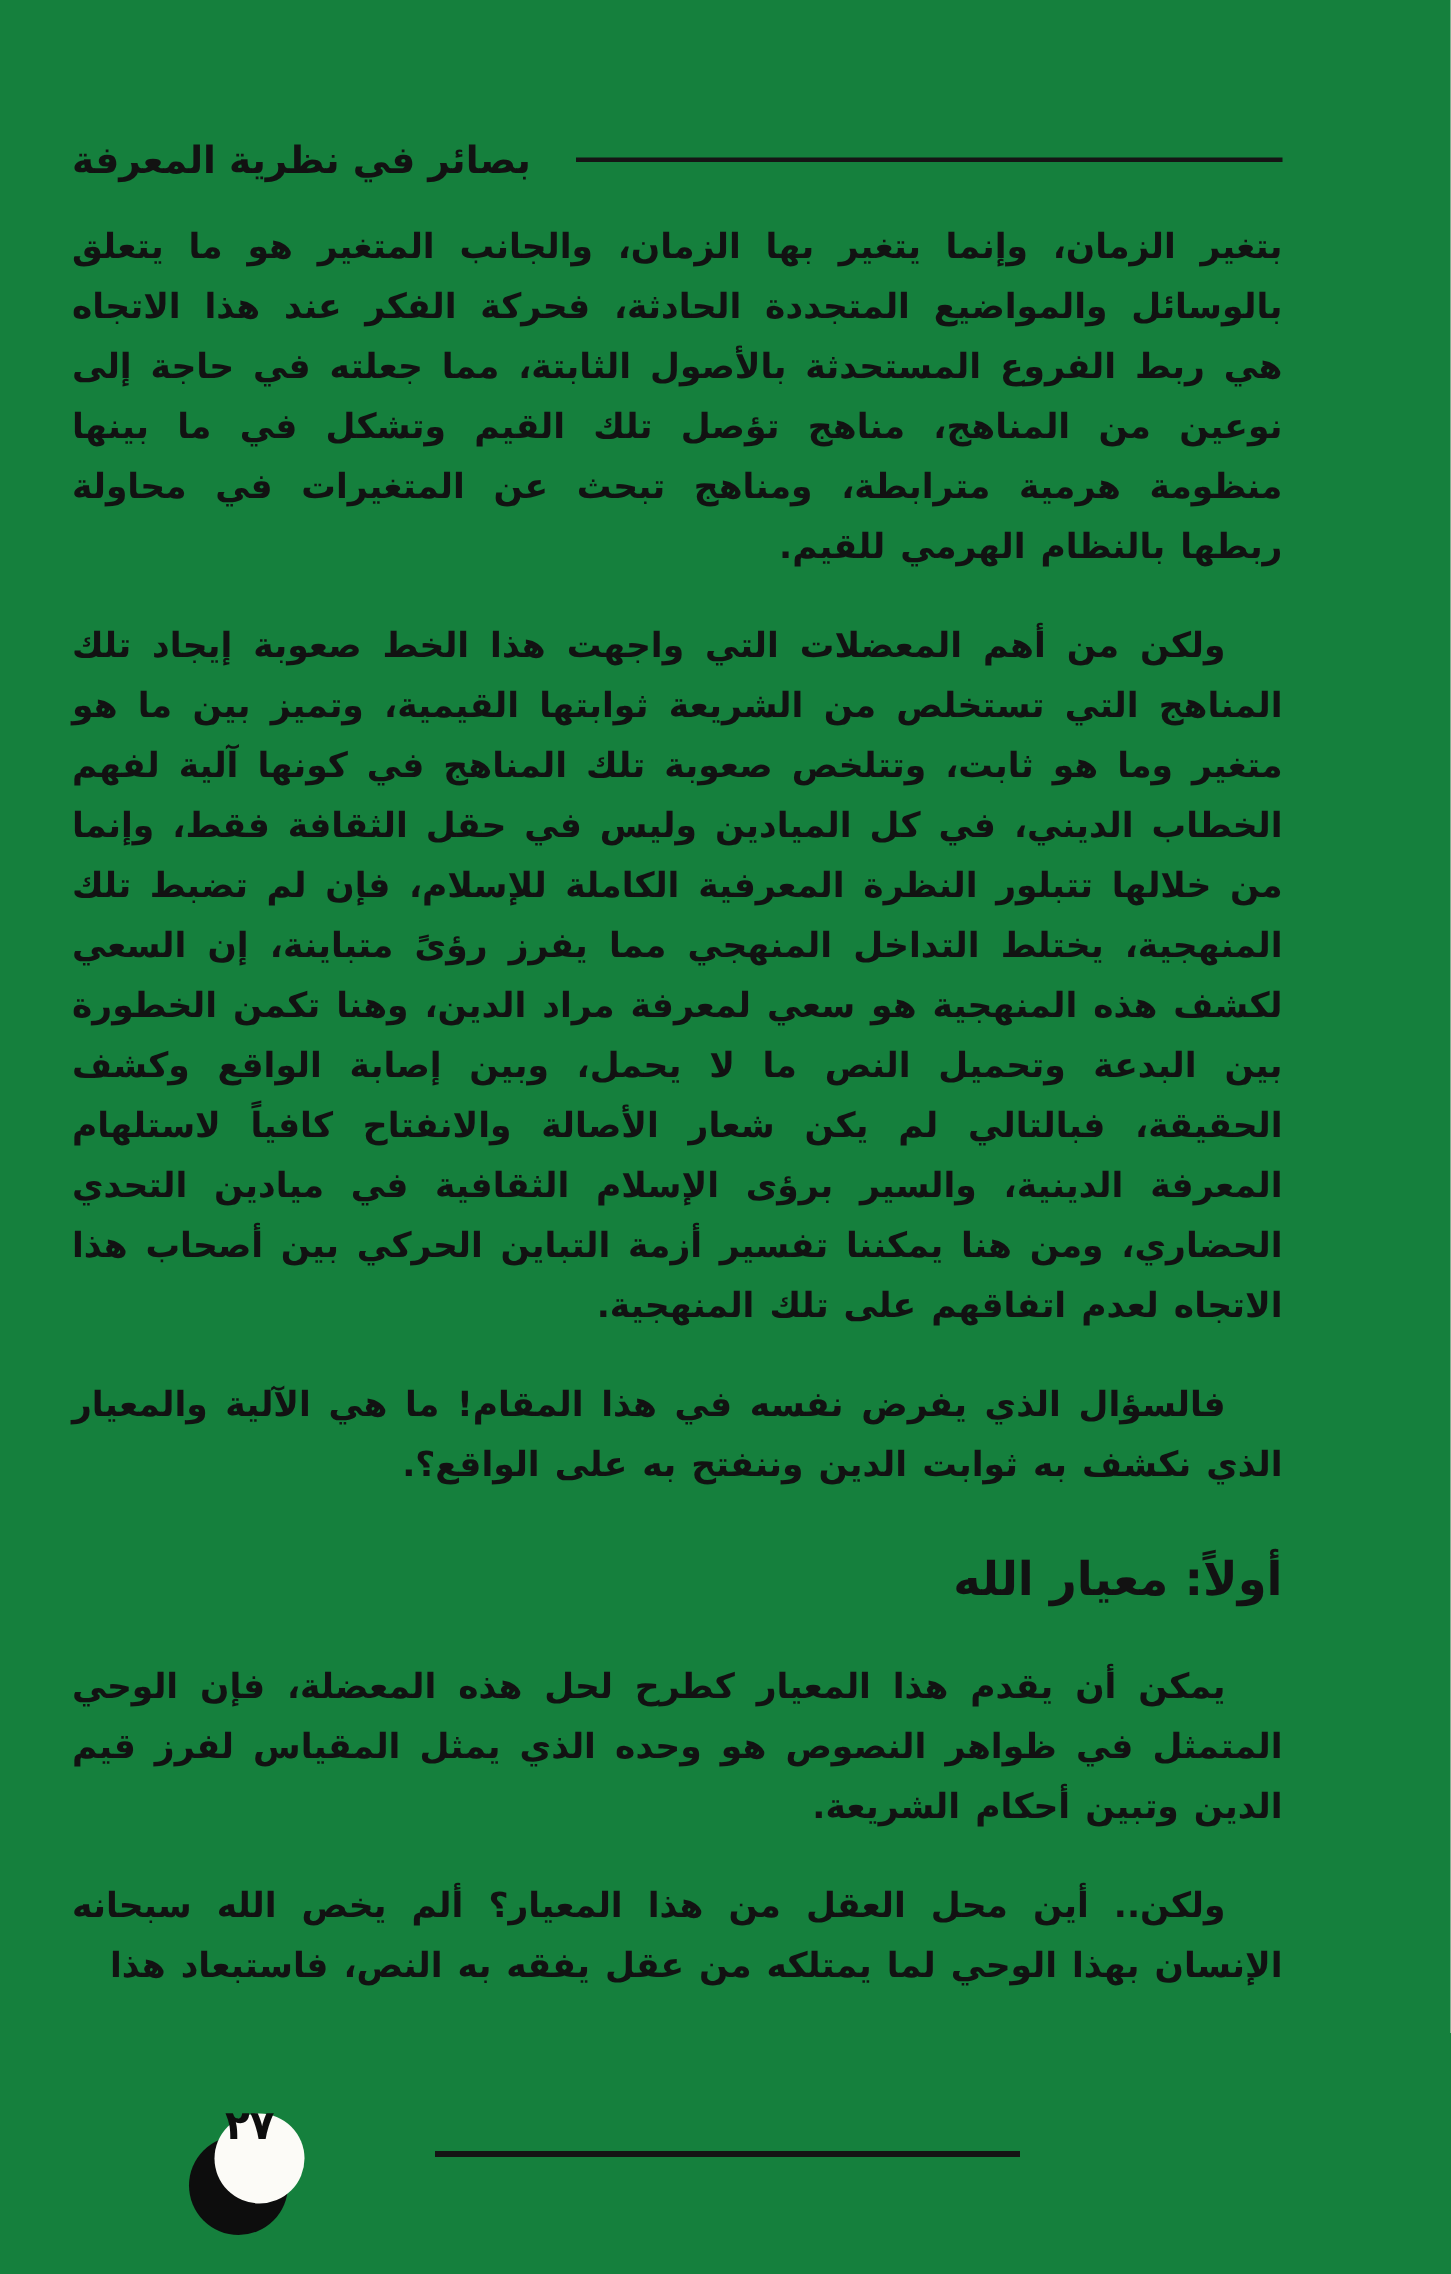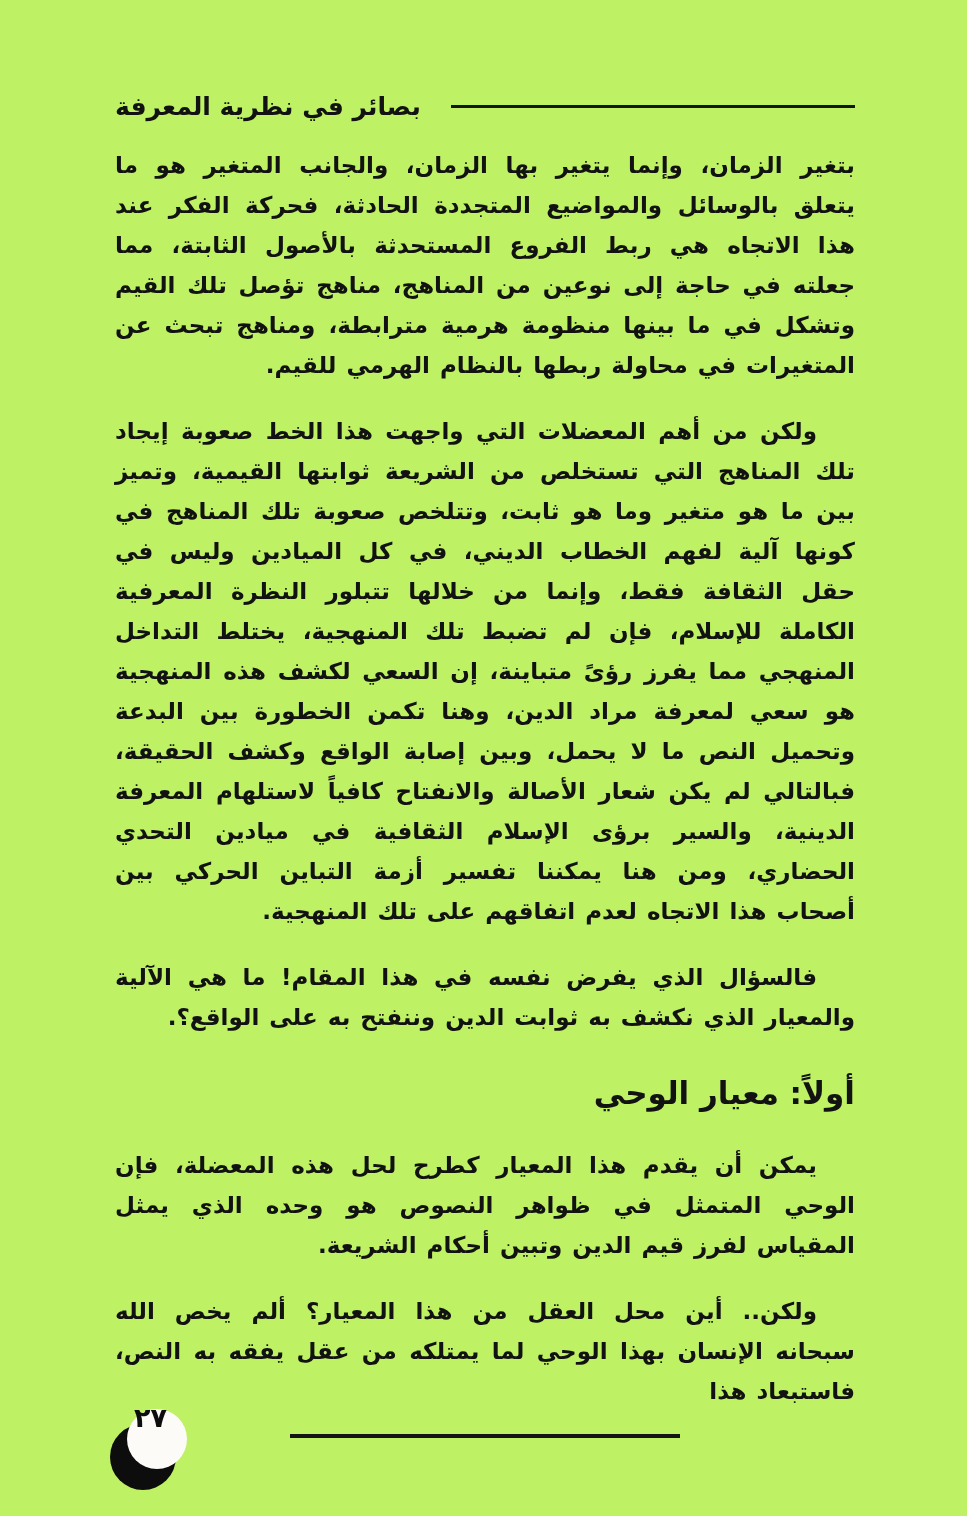--- a/index.html
+++ b/index.html
@@ -5,23 +5,23 @@
   html, body {
     margin: 0;
     padding: 0;
     background: #d9d9d6;
   }
   .page {
     position: relative;
     width: 967px;
     height: 1516px;
     margin: 0 auto;
-    background: #bef264;
+    background: #15803d;
     box-sizing: border-box;
-    padding: 92px 112px 0 115px;
+    padding: 92px 112px 0 48px;
     font-family: "DejaVu Sans", sans-serif;
     color: #121212;
     direction: rtl;
     overflow: hidden;
   }
   .page-header {
     display: flex;
     direction: ltr;          
     align-items: center;
     gap: 16px;
@@ -68,21 +68,21 @@
   .bottom-rule {
     position: absolute;
     left: 290px;
     top: 1434px;
     width: 390px;
     height: 4px;
     background: #141414;
   }
   .footer-mark {
     position: absolute;
-    left: 108px;
+    left: 124px;
     top: 1402px;
     width: 100px;
     height: 100px;
   }
   .crescent {
     position: absolute;
     left: 2px;
     top: 22px;
     width: 66px;
     height: 66px;
@@ -120,21 +120,21 @@
   </header>
 
   <main class="body-text">
     <p class="para no-indent">بتغير الزمان، وإنما يتغير بها الزمان، والجانب المتغير هو ما يتعلق بالوسائل والمواضيع المتجددة الحادثة، فحركة الفكر عند هذا الاتجاه هي ربط الفروع المستحدثة بالأصول الثابتة، مما جعلته في حاجة إلى نوعين من المناهج، مناهج تؤصل تلك القيم وتشكل في ما بينها منظومة هرمية مترابطة، ومناهج تبحث عن المتغيرات في محاولة ربطها بالنظام الهرمي للقيم.</p>
 
     <p class="para">ولكن من أهم المعضلات التي واجهت هذا الخط صعوبة إيجاد تلك المناهج التي تستخلص من الشريعة ثوابتها القيمية، وتميز بين ما هو متغير وما هو ثابت، وتتلخص صعوبة تلك المناهج في كونها آلية لفهم الخطاب الديني، في كل الميادين وليس في حقل الثقافة فقط، وإنما من خلالها تتبلور النظرة المعرفية الكاملة للإسلام، فإن لم تضبط تلك المنهجية، يختلط التداخل المنهجي مما يفرز رؤىً متباينة، إن السعي لكشف هذه المنهجية هو سعي لمعرفة مراد الدين، وهنا تكمن الخطورة بين البدعة وتحميل النص ما لا يحمل، وبين إصابة الواقع وكشف الحقيقة، فبالتالي لم يكن شعار الأصالة والانفتاح كافياً لاستلهام المعرفة الدينية، والسير برؤى الإسلام الثقافية في ميادين التحدي الحضاري، ومن هنا يمكننا تفسير أزمة التباين الحركي بين أصحاب هذا الاتجاه لعدم اتفاقهم على تلك المنهجية.</p>
 
     <p class="para">فالسؤال الذي يفرض نفسه في هذا المقام! ما هي الآلية والمعيار الذي نكشف به ثوابت الدين وننفتح به على الواقع؟.</p>
 
 
-    <h2 class="section-heading">أولاً: معيار الوحي</h2>
+    <h2 class="section-heading">أولاً: معيار الله</h2>
 
     <p class="para">يمكن أن يقدم هذا المعيار كطرح لحل هذه المعضلة، فإن الوحي المتمثل في ظواهر النصوص هو وحده الذي يمثل المقياس لفرز قيم الدين وتبين أحكام الشريعة.</p>
 
     <p class="para">ولكن.. أين محل العقل من هذا المعيار؟ ألم يخص الله سبحانه الإنسان بهذا الوحي لما يمتلكه من عقل يفقه به النص، فاستبعاد هذا</p>
   </main>
 
   <div class="bottom-rule"></div>
 
   <div class="footer-mark">
     <span class="crescent"></span>

